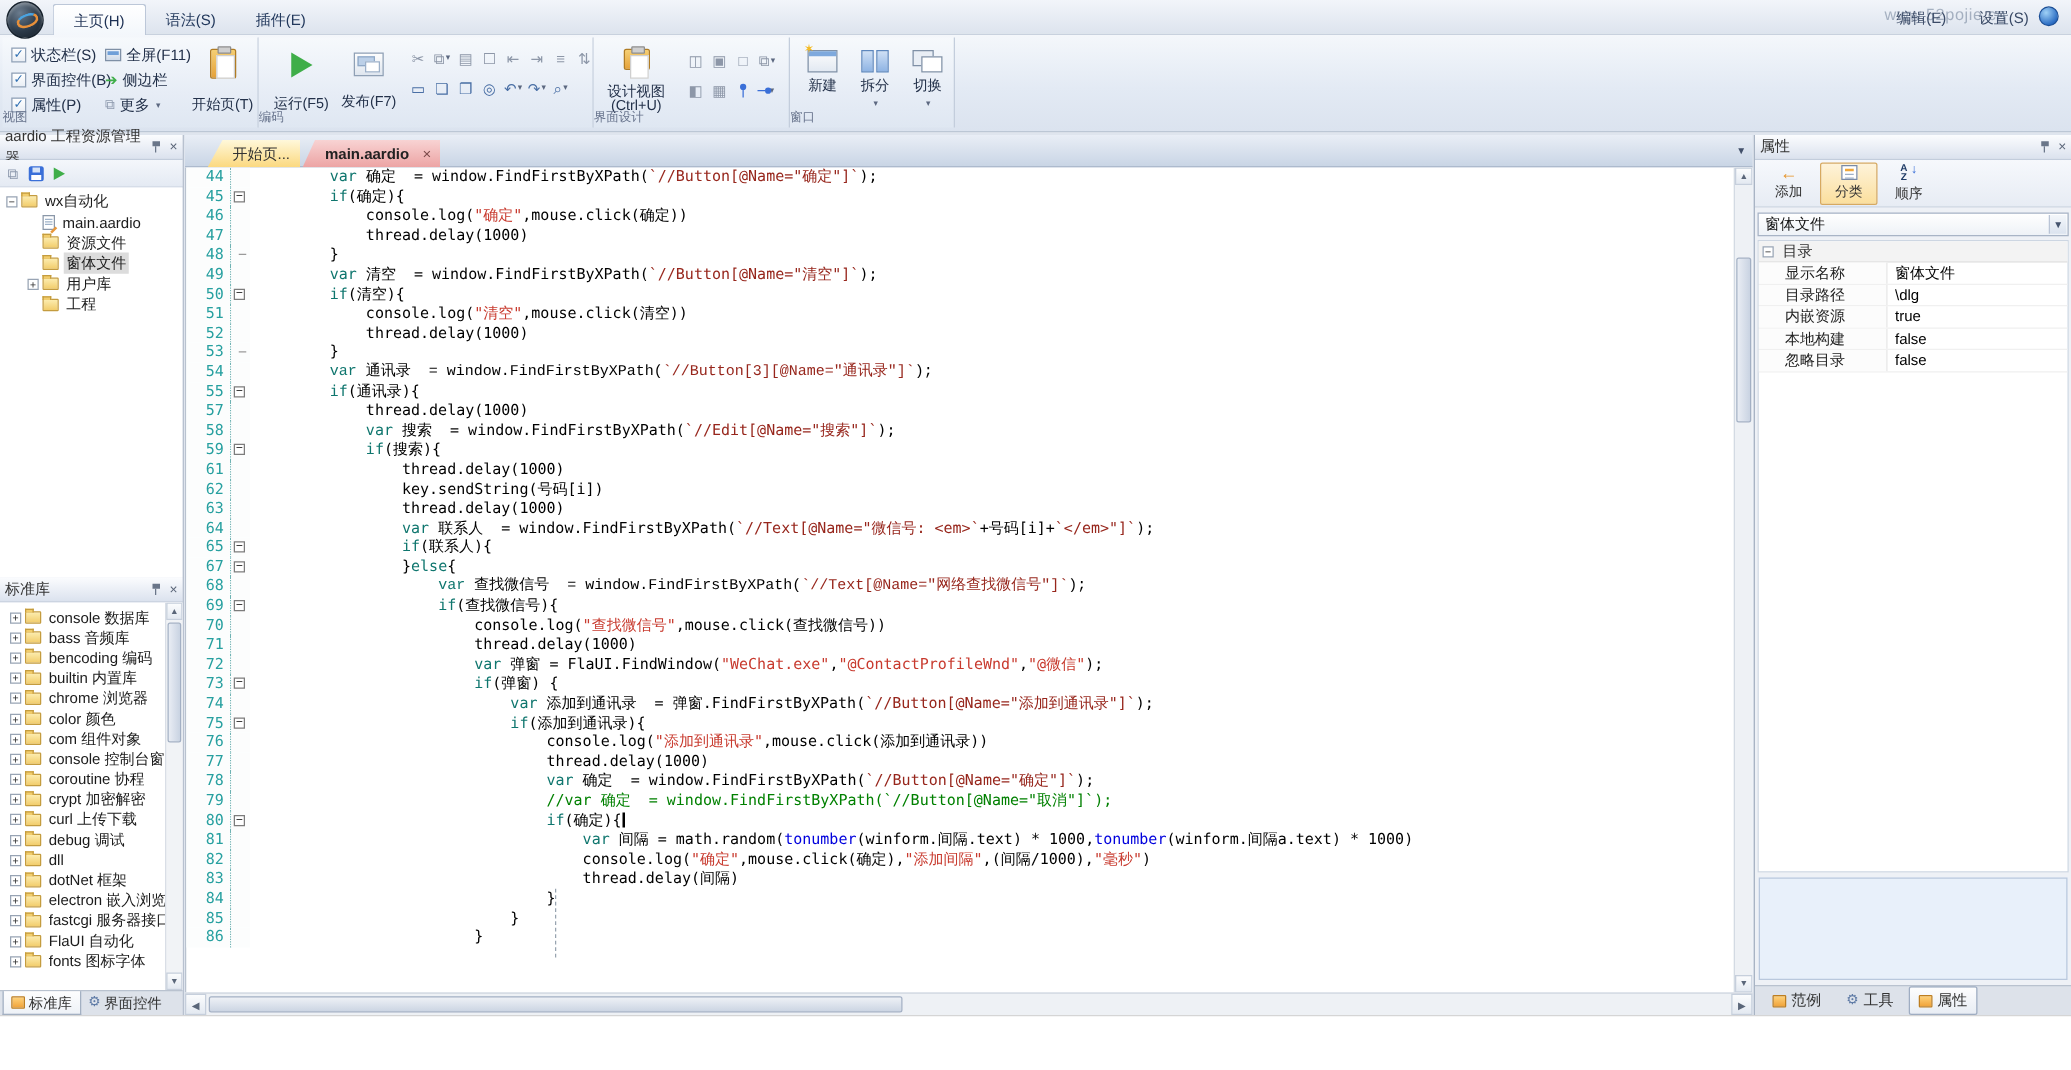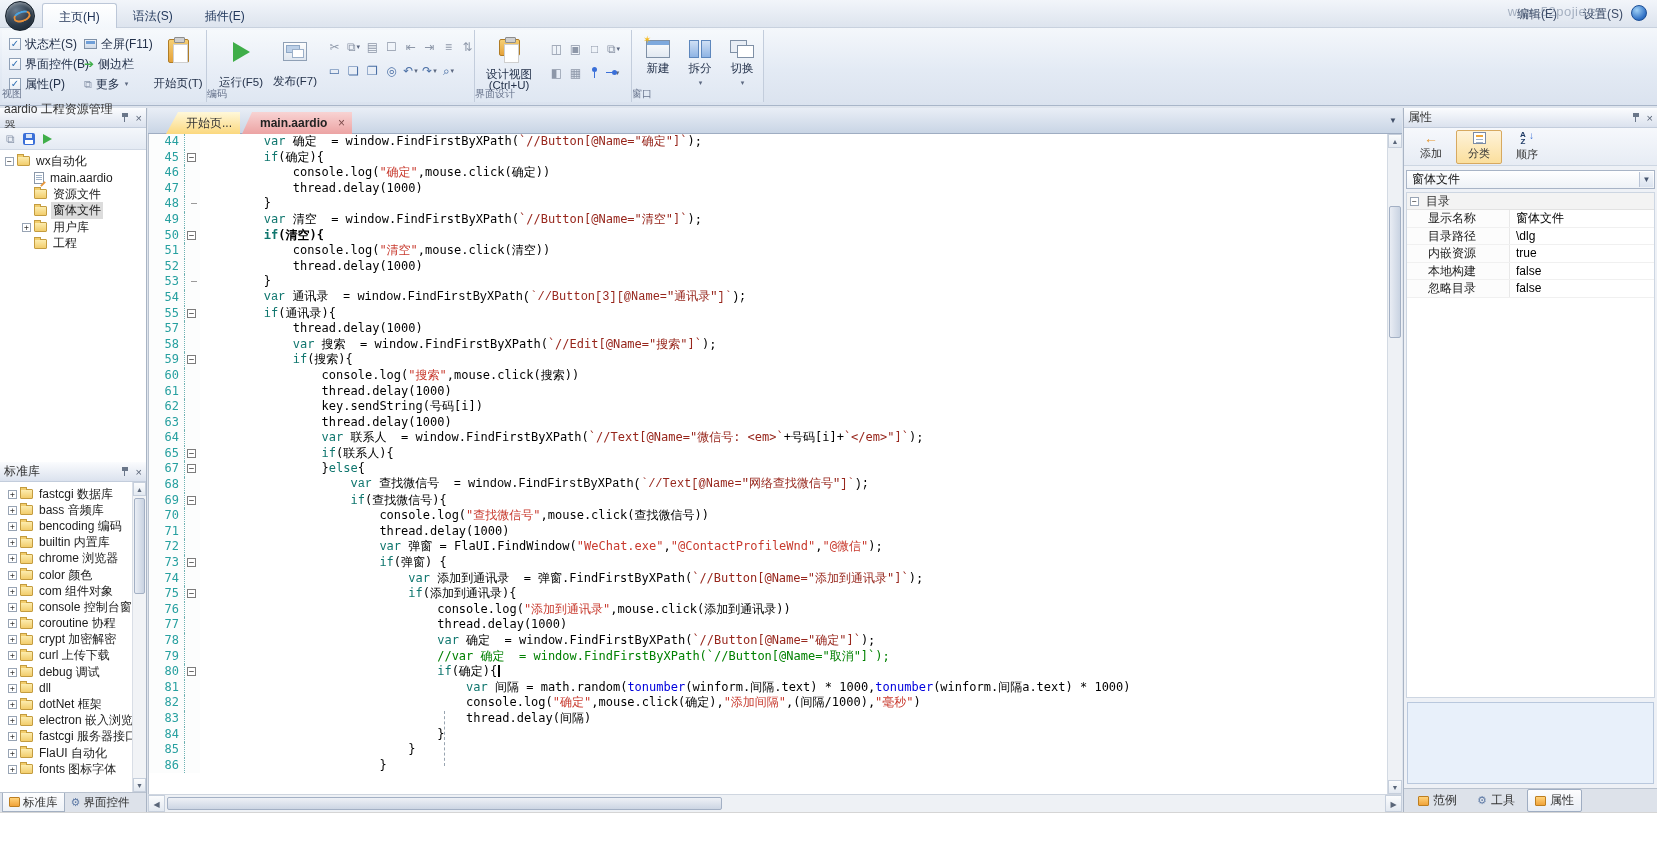--- a/index.html
+++ b/index.html
@@ -442,21 +442,21 @@
           <span>标准库</span>
           <span class="sp"></span>
           <span class="pinbtn"></span>
           <span class="closebtn">×</span>
         </div>
         <div class="libbox">
           <div id="lib-list">
               <div class="lrow">
                 <span class="expander">+</span>
                 <span class="folder"></span>
-                <span class="tlabel">fastcgi 数据库</span>
+                <span class="tlabel">console 数据库</span>
               </div>
               <div class="lrow">
                 <span class="expander">+</span>
                 <span class="folder"></span>
                 <span class="tlabel">bass 音频库</span>
               </div>
               <div class="lrow">
                 <span class="expander">+</span>
                 <span class="folder"></span>
                 <span class="tlabel">bencoding 编码</span>
@@ -568,30 +568,29 @@
         <span class="dtabs-dd">▼</span>
       </div>
       <div class="editor">
         <div class="codewrap" id="code-lines">
             <div class="line"><span class="ln">44</span><span class="fold"></span><span class="codetext" style="padding-left: 63.8px;"><span class="seg-k">var </span><span class="seg-p">确定  = window.FindFirstByXPath(</span><span class="seg-b">`//Button[@Name="确定"]`</span><span class="seg-p">);</span></span></div>
             <div class="line"><span class="ln">45</span><span class="fold"><span class="foldbox">−</span></span><span class="codetext" style="padding-left: 63.8px;"><span class="seg-k">if</span><span class="seg-p">(确定){</span></span></div>
             <div class="line"><span class="ln">46</span><span class="fold"></span><span class="codetext" style="padding-left: 92.7px;"><span class="seg-p">console.log(</span><span class="seg-s">"确定"</span><span class="seg-p">,mouse.click(确定))</span></span></div>
             <div class="line"><span class="ln">47</span><span class="fold"></span><span class="codetext" style="padding-left: 92.7px;"><span class="seg-p">thread.delay(1000)</span></span></div>
             <div class="line"><span class="ln">48</span><span class="fold"><span class="foldend"></span></span><span class="codetext" style="padding-left: 63.8px;"><span class="seg-p">}</span></span></div>
             <div class="line"><span class="ln">49</span><span class="fold"></span><span class="codetext" style="padding-left: 63.8px;"><span class="seg-k">var </span><span class="seg-p">清空  = window.FindFirstByXPath(</span><span class="seg-b">`//Button[@Name="清空"]`</span><span class="seg-p">);</span></span></div>
-            <div class="line"><span class="ln">50</span><span class="fold"><span class="foldbox">−</span></span><span class="codetext" style="padding-left: 63.8px; font-weight: bold;"><span class="seg-k">if</span><span class="seg-p">(清空){</span></span></div>
+            <div class="line"><span class="ln">50</span><span class="fold"><span class="foldbox">−</span></span><span class="codetext" style="padding-left: 63.8px;"><span class="seg-k">if</span><span class="seg-p">(清空){</span></span></div>
             <div class="line"><span class="ln">51</span><span class="fold"></span><span class="codetext" style="padding-left: 92.7px;"><span class="seg-p">console.log(</span><span class="seg-s">"清空"</span><span class="seg-p">,mouse.click(清空))</span></span></div>
             <div class="line"><span class="ln">52</span><span class="fold"></span><span class="codetext" style="padding-left: 92.7px;"><span class="seg-p">thread.delay(1000)</span></span></div>
             <div class="line"><span class="ln">53</span><span class="fold"><span class="foldend"></span></span><span class="codetext" style="padding-left: 63.8px;"><span class="seg-p">}</span></span></div>
             <div class="line"><span class="ln">54</span><span class="fold"></span><span class="codetext" style="padding-left: 63.8px; font-family: Liberation Mono, monospace;"><span class="seg-k">var </span><span class="seg-p">通讯录  = window.FindFirstByXPath(</span><span class="seg-b">`//Button[3][@Name="通讯录"]`</span><span class="seg-p">);</span></span></div>
             <div class="line"><span class="ln">55</span><span class="fold"><span class="foldbox">−</span></span><span class="codetext" style="padding-left: 63.8px;"><span class="seg-k">if</span><span class="seg-p">(通讯录){</span></span></div>
             <div class="line"><span class="ln">57</span><span class="fold"></span><span class="codetext" style="padding-left: 92.7px;"><span class="seg-p">thread.delay(1000)</span></span></div>
             <div class="line"><span class="ln">58</span><span class="fold"></span><span class="codetext" style="padding-left: 92.7px;"><span class="seg-k">var </span><span class="seg-p">搜索  = window.FindFirstByXPath(</span><span class="seg-b">`//Edit[@Name="搜索"]`</span><span class="seg-p">);</span></span></div>
             <div class="line"><span class="ln">59</span><span class="fold"><span class="foldbox">−</span></span><span class="codetext" style="padding-left: 92.7px;"><span class="seg-k">if</span><span class="seg-p">(搜索){</span></span></div>
-            <div class="line"><span class="ln">60</span><span class="fold"></span><span class="codetext" style="padding-left: 121.6px;"><span class="seg-p">console.log(</span><span class="seg-s">"搜索"</span><span class="seg-p">,mouse.click(搜索))</span></span></div>
             <div class="line"><span class="ln">61</span><span class="fold"></span><span class="codetext" style="padding-left: 121.6px;"><span class="seg-p">thread.delay(1000)</span></span></div>
             <div class="line"><span class="ln">62</span><span class="fold"></span><span class="codetext" style="padding-left: 121.6px;"><span class="seg-p">key.sendString(号码[i])</span></span></div>
             <div class="line"><span class="ln">63</span><span class="fold"></span><span class="codetext" style="padding-left: 121.6px;"><span class="seg-p">thread.delay(1000)</span></span></div>
             <div class="line"><span class="ln">64</span><span class="fold"></span><span class="codetext" style="padding-left: 121.6px;"><span class="seg-k">var </span><span class="seg-p">联系人  = window.FindFirstByXPath(</span><span class="seg-b">`//Text[@Name="微信号: &lt;em&gt;`</span><span class="seg-p">+号码[i]+</span><span class="seg-b">`&lt;/em&gt;"]`</span><span class="seg-p">);</span></span></div>
             <div class="line"><span class="ln">65</span><span class="fold"><span class="foldbox">−</span></span><span class="codetext" style="padding-left: 121.6px;"><span class="seg-k">if</span><span class="seg-p">(联系人){</span></span></div>
             <div class="line"><span class="ln">67</span><span class="fold"><span class="foldbox">−</span></span><span class="codetext" style="padding-left: 121.6px;"><span class="seg-p">}</span><span class="seg-k">else</span><span class="seg-p">{</span></span></div>
             <div class="line"><span class="ln">68</span><span class="fold"></span><span class="codetext" style="padding-left: 150.5px; font-family: Liberation Mono, monospace;"><span class="seg-k">var </span><span class="seg-p">查找微信号  = window.FindFirstByXPath(</span><span class="seg-b">`//Text[@Name="网络查找微信号"]`</span><span class="seg-p">);</span></span></div>
             <div class="line"><span class="ln">69</span><span class="fold"><span class="foldbox">−</span></span><span class="codetext" style="padding-left: 150.5px;"><span class="seg-k">if</span><span class="seg-p">(查找微信号){</span></span></div>
             <div class="line"><span class="ln">70</span><span class="fold"></span><span class="codetext" style="padding-left: 179.4px;"><span class="seg-p">console.log(</span><span class="seg-s">"查找微信号"</span><span class="seg-p">,mouse.click(查找微信号))</span></span></div>
             <div class="line"><span class="ln">71</span><span class="fold"></span><span class="codetext" style="padding-left: 179.4px;"><span class="seg-p">thread.delay(1000)</span></span></div>

